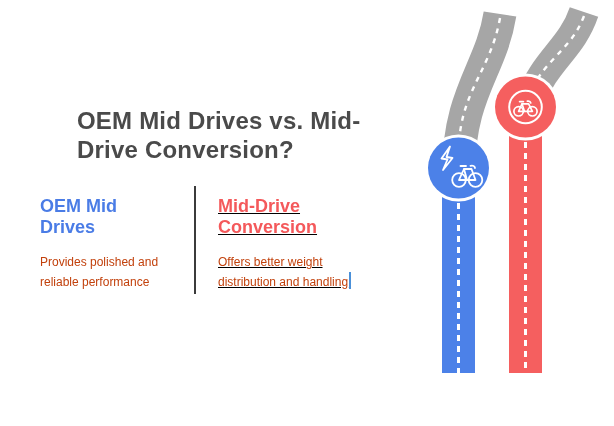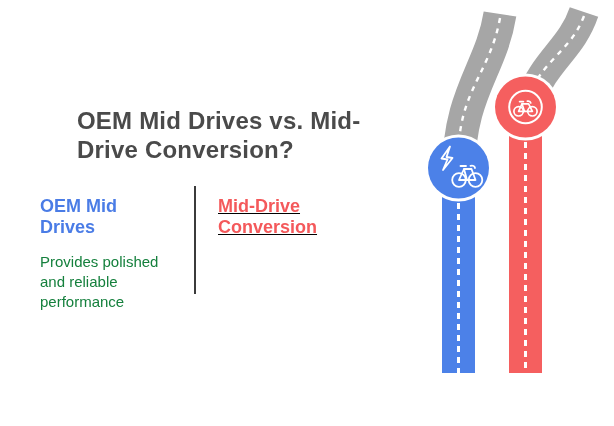--- a/index.html
+++ b/index.html
@@ -18,21 +18,21 @@
     position:absolute;left:194px;top:186px;width:2px;height:108px;
     background:#3b3b3b;
   }
   .col{position:absolute;top:196px;}
   .col-left{left:40px;width:126px;}
   .col-right{left:218px;width:152px;text-decoration:underline;}
   .col-heading{font-size:18px;font-weight:bold;line-height:21px;}
   .col-heading.blue{color:#4a7ce6;}
   .col-heading.red{color:#f4595b;}
   .col-body{
-    margin-top:14px;font-size:15px;line-height:20px;color:#15803d;
+    margin-top:14px;font-size:12px;line-height:20px;color:#c2410c;
   }
   .caret{
     display:inline-block;width:2px;height:17px;margin-left:1px;
     background:#4a90d9;vertical-align:text-bottom;
   }
 </style>
 </head>
 <body>
 
 <svg class="illustration" viewBox="0 0 614 426" xmlns="http://www.w3.org/2000/svg" aria-hidden="true">
@@ -88,13 +88,14 @@
 
 <div class="columns-divider"></div>
 
 <div class="col col-left">
   <div class="col-heading blue">OEM Mid Drives</div>
   <div class="col-body">Provides polished and reliable performance</div>
 </div>
 
 <div class="col col-right">
   <div class="col-heading red">Mid-Drive Conversion</div>
+  <div class="col-body"><span>Offers better weight distribution and handling</span><span class="caret"></span></div>
 </div>
 
 </body></html>

